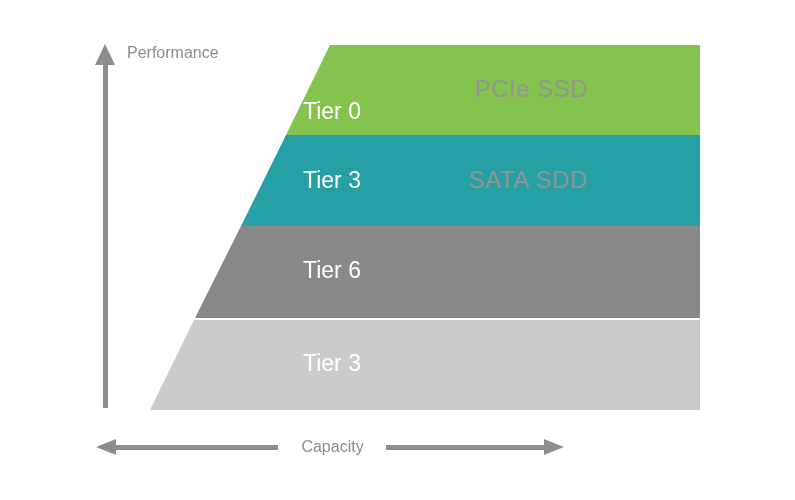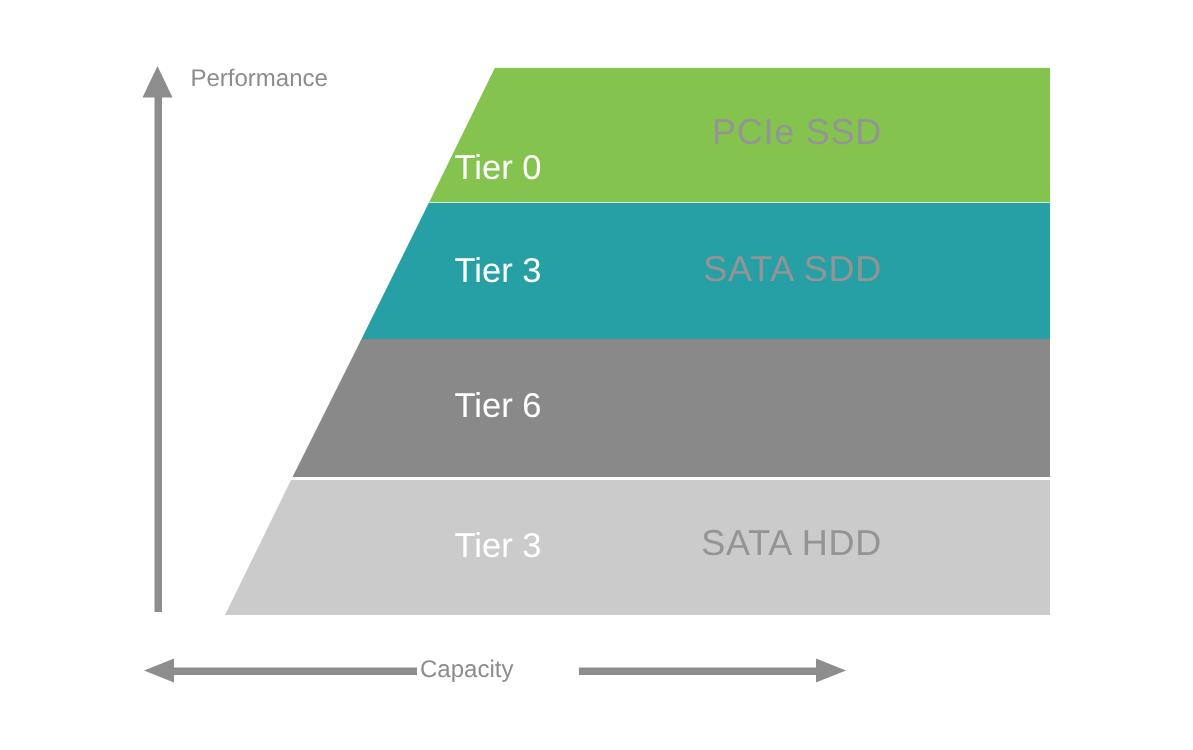--- a/index.html
+++ b/index.html
@@ -91,21 +91,21 @@
     left: 544px; top: 439px;
     width: 0; height: 0;
     border-top: 8px solid transparent;
     border-bottom: 8px solid transparent;
     border-left: 20px solid #8d8d8d;
   }
   .cap-label {
     position: absolute;
     left: 280px; top: 438px;
     width: 105px;
-    text-align: left;
+    text-align: center;
     font-size: 16px;
     color: #8c8c8c;
     white-space: nowrap;
   }
 </style>
 </head>
 <body>
 
 <div class="stage">
 
@@ -118,21 +118,20 @@
   <div class="band band-2" style="background-color: rgb(137, 137, 137);"></div>
   <div class="band band-3" style="background-color: rgb(203, 203, 203);"></div>
 
   <div class="tier-label tier-label-0">Tier 0</div>
   <div class="tier-label tier-label-1">Tier 3</div>
   <div class="tier-label tier-label-2">Tier 6</div>
   <div class="tier-label tier-label-3">Tier 3</div>
 
   <div class="tech-label tech-label-1">SATA SDD</div>
   <div class="tech-label tech-label-0">PCIe SSD</div>
-  <div class="tech-label tech-label-3">SATA HDD</div>
 
   <div class="h-head-left"></div>
   <div class="h-line h-line-left"></div>
   <div class="cap-label">Capacity</div>
   <div class="h-line h-line-right"></div>
   <div class="h-head-right"></div>
 
 </div>
 
 </body></html>

